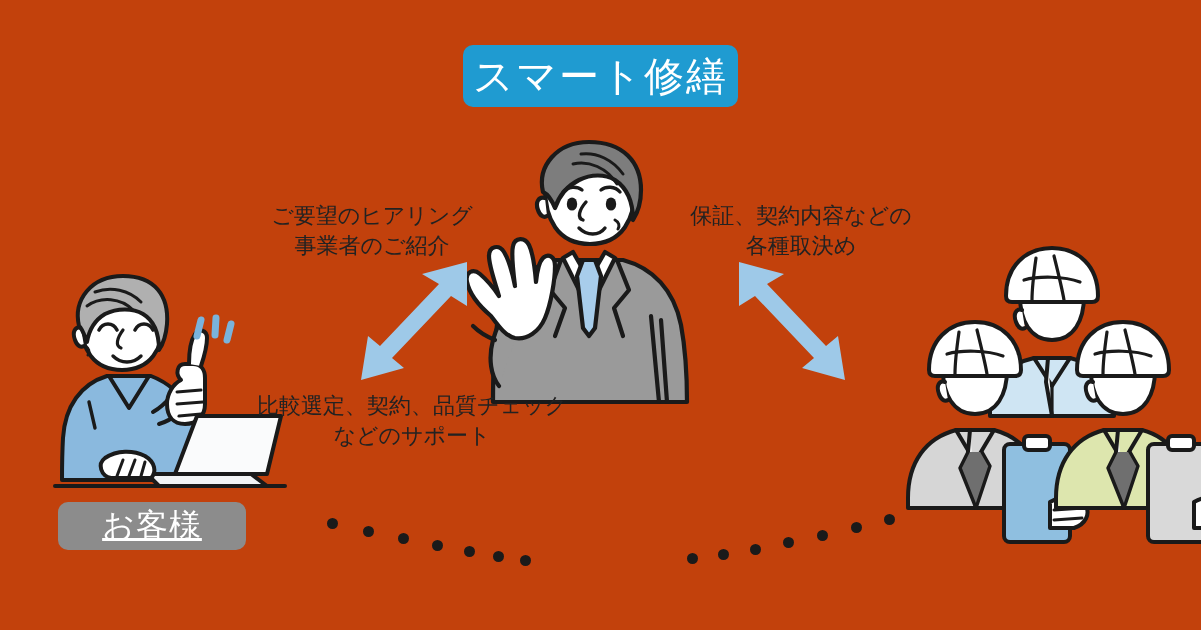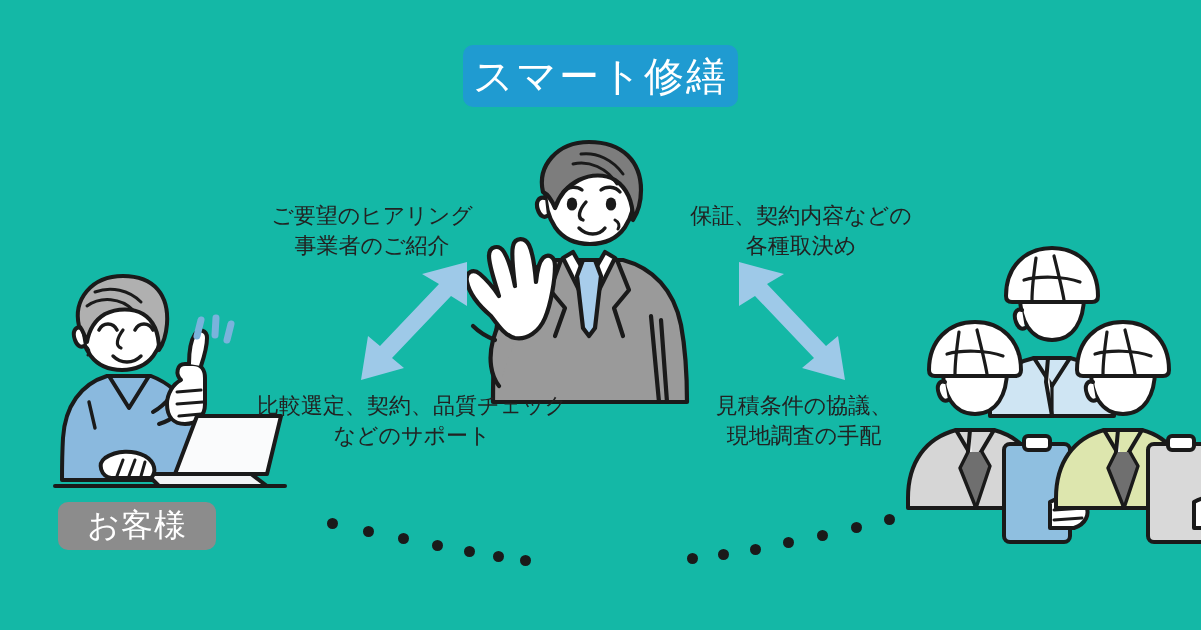--- a/index.html
+++ b/index.html
@@ -8,21 +8,21 @@
     padding: 0;
     background: #ffffff;
   }
   body {
     font-family: "DejaVu Sans", "Liberation Sans", sans-serif;
   }
   #canvas {
     position: relative;
     width: 1201px;
     height: 630px;
-    background: #14b8a6;
+    background: #c2410c;
     overflow: hidden;
   }
 
   
   .title-badge {
     position: absolute;
     left: 463px;
     top: 45px;
     width: 275px;
     height: 62px;
@@ -45,22 +45,23 @@
     display: flex;
     align-items: center;
     justify-content: center;
     color: #ffffff;
     font-size: 32px;
     letter-spacing: 1px;
   }
   .role-badge.customer {
     left: 58px;
     top: 502px;
-    width: 158px;
+    width: 188px;
     height: 48px;
+    text-decoration: underline;
   }
   .role-badge.contractor {
     left: 941px;
     top: 502px;
     width: 192px;
     height: 48px;
   }
 
   
   .caption {
@@ -289,22 +290,20 @@
       <polygon points="25,4 25,48 41,38 100,100 88,110 131,122 124,78 112,88 53,26 70,16" fill="#9ec9e8"></polygon>
     </svg>
   </div>
 
   <div class="caption c-tl">ご要望のヒアリング
 事業者のご紹介</div>
   <div class="caption c-bl">比較選定、契約、品質チェック
 などのサポート</div>
   <div class="caption c-tr">保証、契約内容などの
 各種取決め</div>
-  <div class="caption c-br">見積条件の協議、
-現地調査の手配</div>
 
   <div class="role-badge customer">お客様</div>
 
   <div id="dots-layer">
       <div class="dot" style="left: 327px; top: 518px; background: rgb(26, 26, 26);"></div>
       <div class="dot" style="left: 363px; top: 526px; background: rgb(26, 26, 26);"></div>
       <div class="dot" style="left: 398px; top: 533px; background: rgb(26, 26, 26);"></div>
       <div class="dot" style="left: 432px; top: 540px; background: rgb(26, 26, 26);"></div>
       <div class="dot" style="left: 464px; top: 546px; background: rgb(26, 26, 26);"></div>
       <div class="dot" style="left: 493px; top: 551px; background: rgb(26, 26, 26);"></div>

